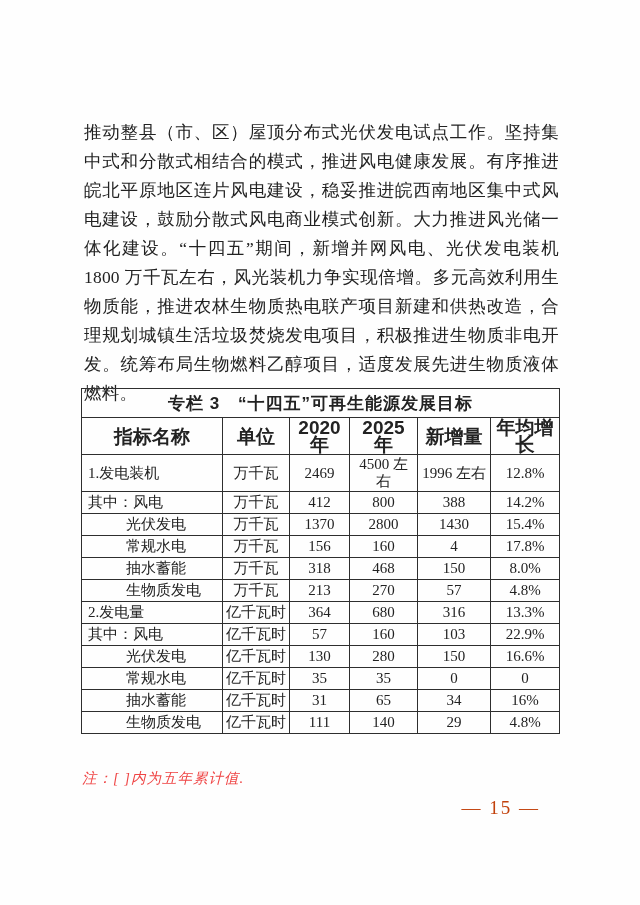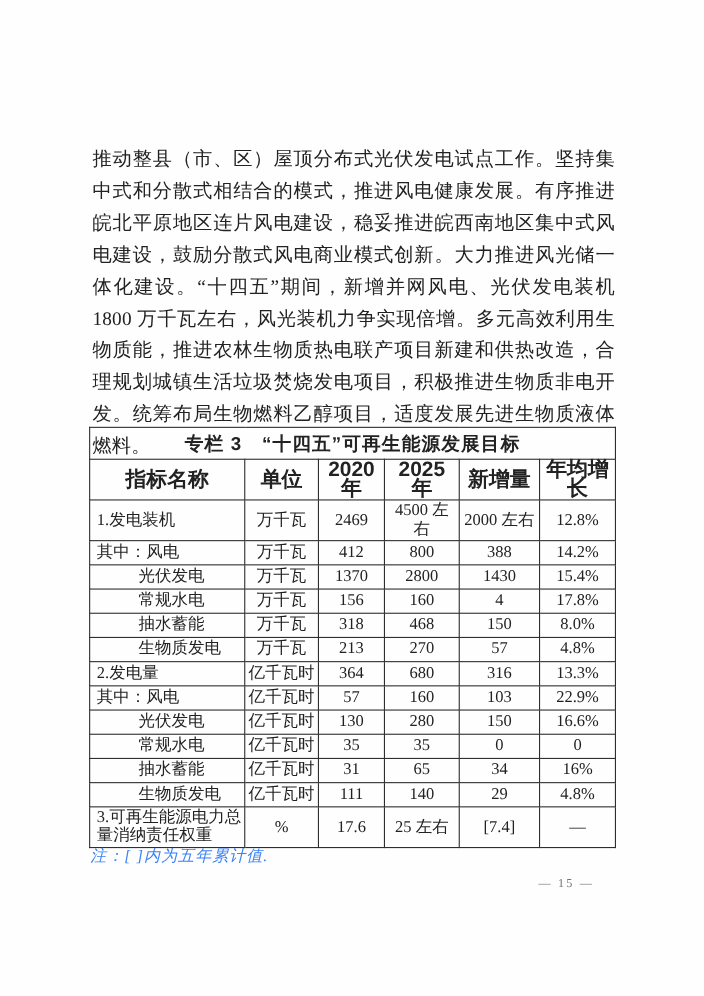--- a/index.html
+++ b/index.html
@@ -10,21 +10,21 @@
     color: #1f1f1f;
     position: relative;
     overflow: hidden;
   }
   .page {
     position: absolute; inset: 0;
     background: #fefefe;
   }
   .para {
     position: absolute;
-    left: 84px; top: 112px; width: 475px;
+    left: 84px; top: 100px; width: 475px;
     font-size: 17.5px;
     line-height: 29px;
     text-align: justify;
     text-justify: inter-ideograph;
     color: #222222;
     letter-spacing: 0.2px;
   }
   table.targets {
     position: absolute;
     left: 81px; top: 388px;
@@ -60,28 +60,28 @@
     padding-left: 6px;
     margin-left: 11px;
   }
   table.targets td.name-cell.indent { padding-left: 44px; }
   .note {
     position: absolute;
     left: 82px; top: 754px;
     font-size: 14.5px;
     font-style: italic;
     letter-spacing: 1px;
-    color: #3b82f6;
+    color: #ef4444;
   }
   .page-number {
     position: absolute;
     top: 797px; right: 100px;
-    font-size: 11px;
+    font-size: 19px;
     letter-spacing: 2px;
-    color: #737373;
+    color: #c2410c;
   }
 </style>
 </head>
 <body>
 
 <div class="page">
 
   <p class="para">推动整县（市、区）屋顶分布式光伏发电试点工作。坚持集中式和分散式相结合的模式，推进风电健康发展。有序推进皖北平原地区连片风电建设，稳妥推进皖西南地区集中式风电建设，鼓励分散式风电商业模式创新。大力推进风光储一体化建设。“十四五”期间，新增并网风电、光伏发电装机 1800 万千瓦左右，风光装机力争实现倍增。多元高效利用生物质能，推进农林生物质热电联产项目新建和供热改造，合理规划城镇生活垃圾焚烧发电项目，积极推进生物质非电开发。统筹布局生物燃料乙醇项目，适度发展先进生物质液体燃料。</p>
 
   <table class="targets">
@@ -105,21 +105,21 @@
         <th>新增量</th>
         <th>年均增长</th>
       </tr>
     </thead>
     <tbody>
         <tr>
           <td class="name-cell">1.发电装机</td>
           <td>万千瓦</td>
           <td>2469</td>
           <td>4500 左右</td>
-          <td>2000 左右</td>
+          <td>1996 左右</td>
           <td>12.8%</td>
         </tr>
         <tr>
           <td class="name-cell">其中：风电</td>
           <td>万千瓦</td>
           <td>412</td>
           <td>800</td>
           <td>388</td>
           <td>14.2%</td>
         </tr>
@@ -196,28 +196,20 @@
           <td>16%</td>
         </tr>
         <tr>
           <td class="name-cell indent">生物质发电</td>
           <td>亿千瓦时</td>
           <td>111</td>
           <td>140</td>
           <td>29</td>
           <td>4.8%</td>
         </tr>
-        <tr>
-          <td class="name-cell">3.可再生能源电力总量消纳责任权重</td>
-          <td>%</td>
-          <td>17.6</td>
-          <td>25 左右</td>
-          <td>[7.4]</td>
-          <td>—</td>
-        </tr>
       </tbody>
   </table>
 
   <p class="note">注：[ ]内为五年累计值.</p>
 
   <div class="page-number">— 15 —</div>
 
 </div>
 
 </body></html>

